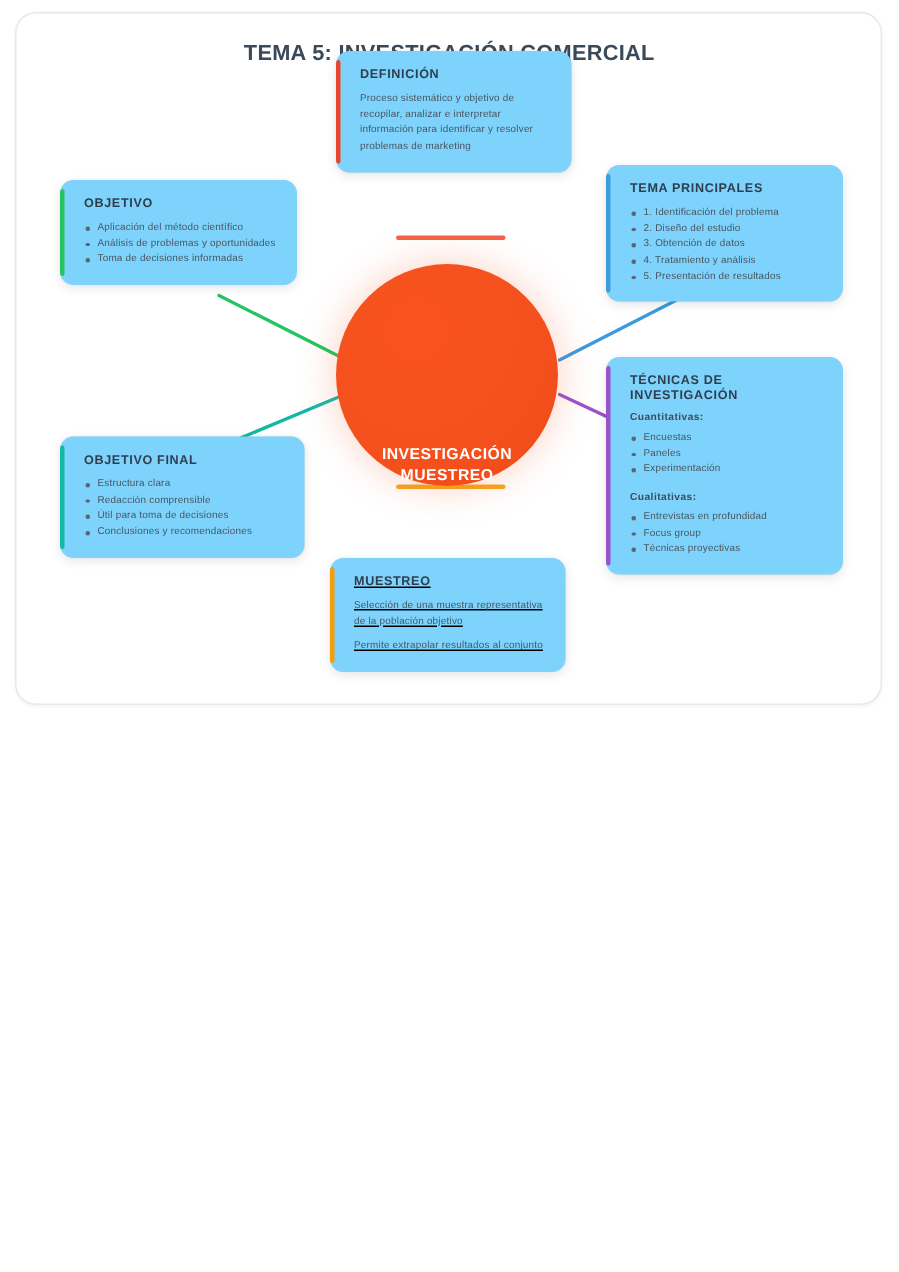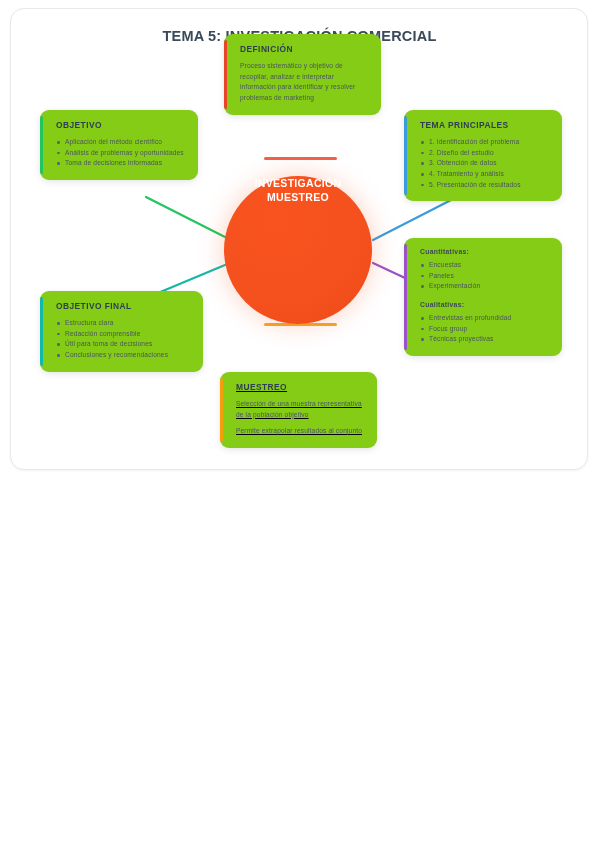--- a/index.html
+++ b/index.html
@@ -59,37 +59,37 @@
   #central-node {
     position: absolute;
     left: 224px;
     top: 176px;
     width: 148px;
     height: 148px;
     border-radius: 50%;
     background: radial-gradient(circle at 36% 30%, #f9531f 0%, #f4511e 55%, #ef4b18 100%);
     box-shadow: 0 0 26px rgba(244,81,30,0.28);
     display: flex;
-    align-items: flex-start;
+    align-items: flex-end;
     justify-content: center;
     z-index: 5;
   }
   #central-node .label {
     color: #ffffff;
     font-size: 10.5px;
     font-weight: bold;
     line-height: 1.35;
     text-align: center;
     letter-spacing: 0.3px;
   }
 
   
   .card {
     position: absolute;
-    background: #84cc16;
+    background: #7dd3fc;
     border-radius: 9px;
     box-shadow: 0 2px 7px rgba(0,0,0,0.10), 0 0 1px rgba(0,0,0,0.08);
     box-sizing: border-box;
     z-index: 6;
     overflow: hidden;
   }
   .card::before {
     content: "";
     position: absolute;
     left: 0;
@@ -144,21 +144,21 @@
     font-size: 6.8px;
     font-weight: bold;
     color: #3d4a57;
     letter-spacing: 0.3px;
     margin: 0 0 5px 0;
   }
   .sub-head.spaced { margin-top: 9px; }
 
   
   #card-definicion   { left: 224px; top: 34px;  width: 157px; }
-  #card-objetivo     { left: 40px;  top: 110px; width: 158px; }
+  #card-objetivo     { left: 40px;  top: 120px; width: 158px; }
   #card-fases        { left: 404px; top: 110px; width: 158px; }
   #card-tecnicas     { left: 404px; top: 238px; width: 158px; }
   #card-informe      { left: 40px;  top: 291px; width: 163px; }
   #card-muestreo     { left: 220px; top: 372px; width: 157px; text-decoration: underline; }
 
   
   .accent-bar {
     position: absolute;
     height: 2.5px;
     border-radius: 2px;
@@ -217,20 +217,21 @@
       <li>2. Diseño del estudio</li>
       <li>3. Obtención de datos</li>
       <li>4. Tratamiento y análisis</li>
       <li>5. Presentación de resultados</li>
     </ul>
   </div>
 </div>
 
 <div id="card-tecnicas" class="card" style="--accent:#9b51c9">
   <div class="card-inner">
+    <div class="card-title">TÉCNICAS DE INVESTIGACIÓN</div>
     <div class="sub-head">Cuantitativas:</div>
     <ul>
       <li>Encuestas</li>
       <li>Paneles</li>
       <li>Experimentación</li>
     </ul>
     <div class="sub-head spaced">Cualitativas:</div>
     <ul>
       <li>Entrevistas en profundidad</li>
       <li>Focus group</li>

